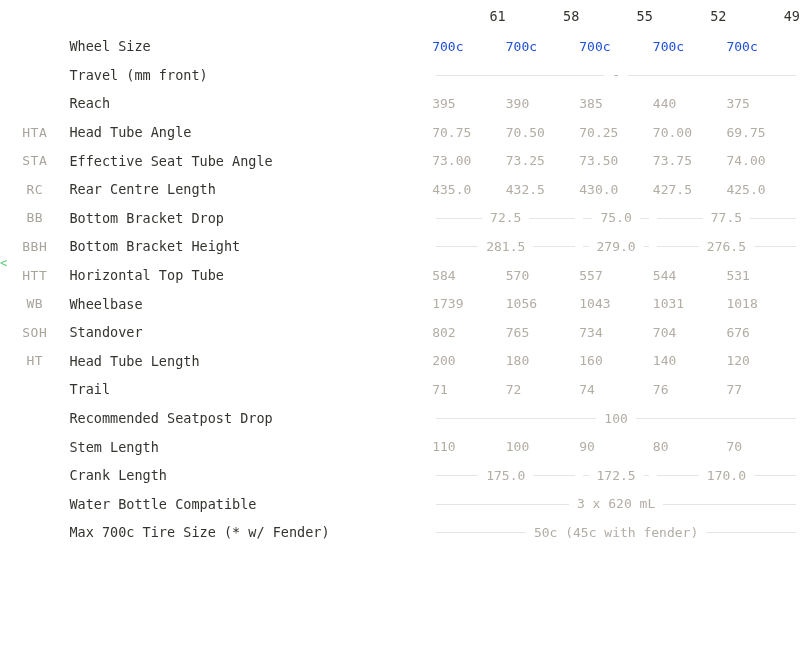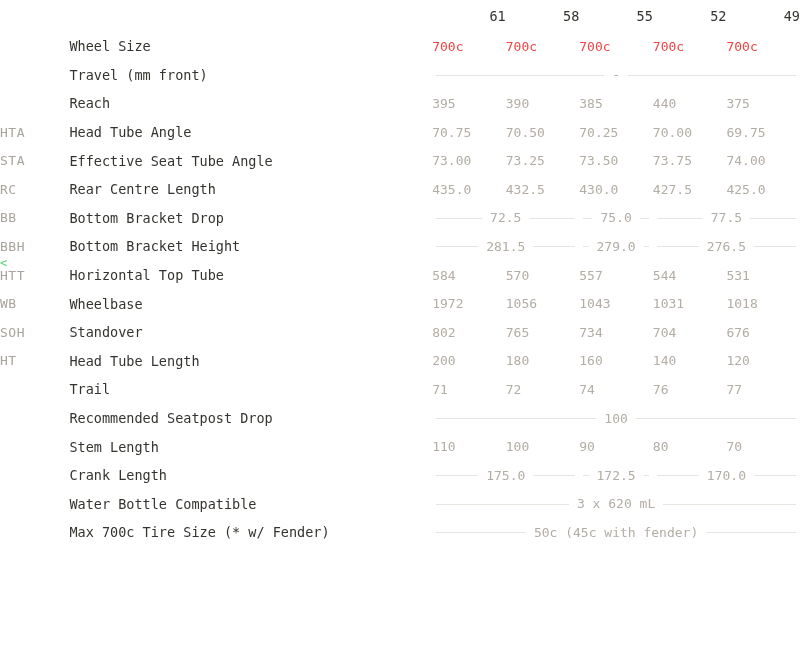--- a/index.html
+++ b/index.html
@@ -23,21 +23,21 @@
     padding: 0;
     vertical-align: middle;
     font-weight: normal;
   }
   col.abbr { width: 68px; }
   col.label { width: 355px; }
   col.size { width: 72px; }
   tr.row { height: 28.6px; padding-left: 33px; }
   tr.head-row { height: 32px; }
   .abbr-cell {
-    text-align: left;
+    text-align: center;
     padding-right: 10px;
     font-size: 13px;
     color: #a9a49c;
     letter-spacing: 0.5px;
   }
   .label-cell {
     text-align: left;
     padding-left: 8px;
     font-size: 13.5px;
     color: #34342f;
@@ -50,21 +50,21 @@
     padding-left: 2px;
   }
   .val {
     text-align: left;
     font-size: 13px;
     color: #b3ada4;
     padding-left: 2px;
     white-space: nowrap;
   }
   .val.dark {
-    color: #ef4444;
+    color: #1d4ed8;
   }
   .span-val {
     text-align: center;
     font-size: 13px;
     color: #b3ada4;
     position: relative;
   }
   .span-val .inner {
     display: inline-block;
     background: #ffffff;
@@ -187,21 +187,21 @@
           <td class="label-cell">Horizontal Top Tube</td>
           <td class="val">584</td>
           <td class="val">570</td>
           <td class="val">557</td>
           <td class="val">544</td>
           <td class="val">531</td>
         </tr>
         <tr class="row">
           <td class="abbr-cell">WB</td>
           <td class="label-cell">Wheelbase</td>
-          <td class="val">1972</td>
+          <td class="val">1739</td>
           <td class="val">1056</td>
           <td class="val">1043</td>
           <td class="val">1031</td>
           <td class="val">1018</td>
         </tr>
         <tr class="row">
           <td class="abbr-cell">SOH</td>
           <td class="label-cell">Standover</td>
           <td class="val">802</td>
           <td class="val">765</td>

